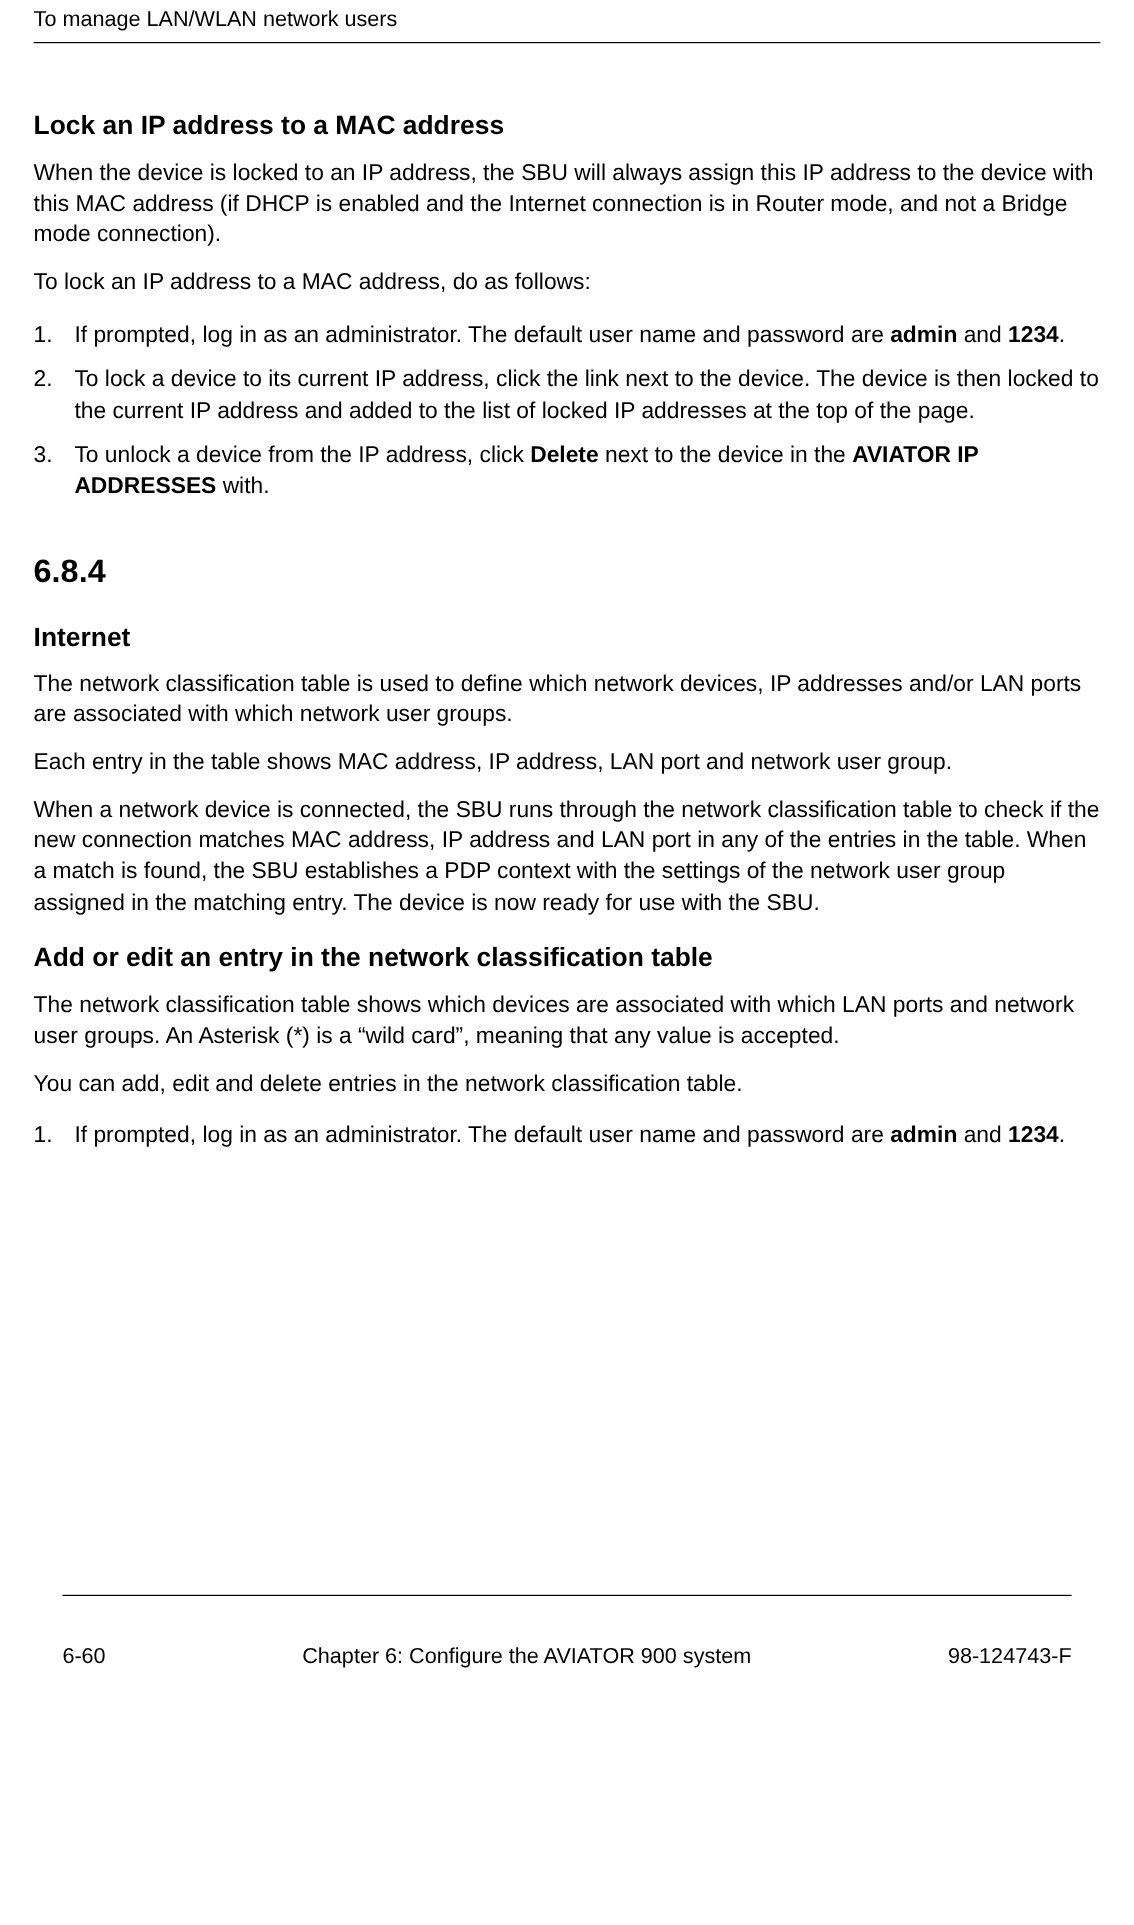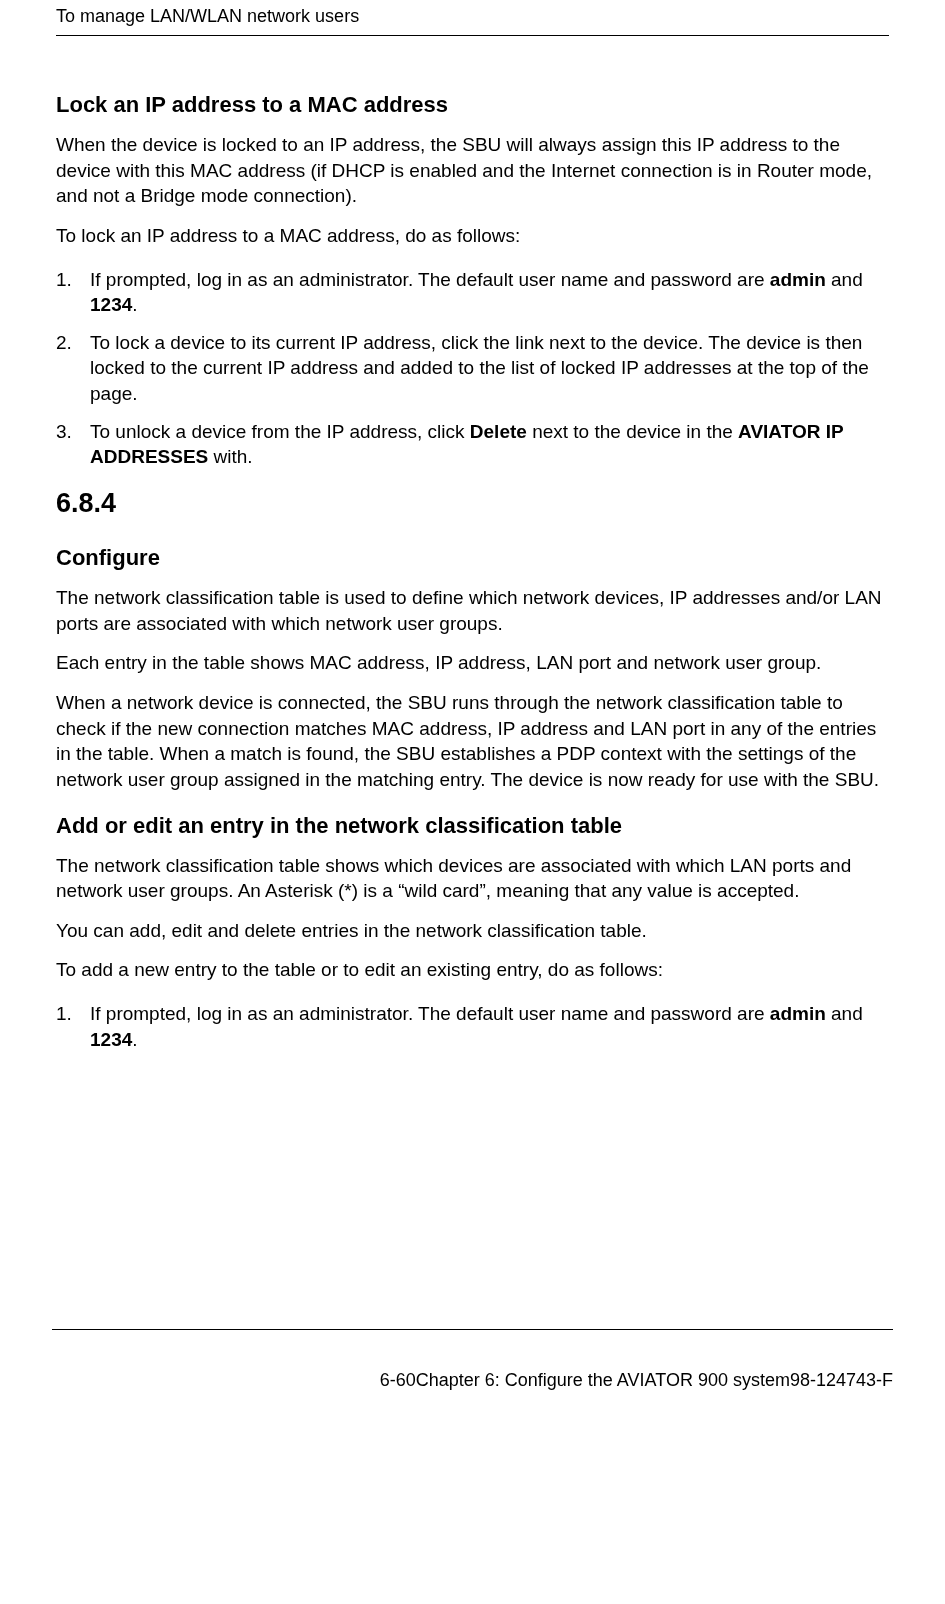--- a/index.html
+++ b/index.html
@@ -1,34 +1,34 @@
 <!DOCTYPE html>
 <html><head>
 <meta charset="utf-8">
 <style>
   * { margin: 0; padding: 0; box-sizing: border-box; }
   html, body { width: 945px; height: 1604px; background: #fff; font-family: "Segoe UI", "Helvetica Neue", Arial, sans-serif; color: #000; }
-  .page { position: relative; width: 945px; height: 1425px; padding: 0 56px; }
+  .page { position: relative; width: 945px; height: 1425px; padding: 0 28px; }
   .running-header { font-size: 18px; padding-top: 6px; }
   .top-rule { border: 0; border-top: 1px solid #000; margin-top: 8px; }
   .content { margin-top: 56px; }
   .h-sub { font-size: 22px; font-weight: 700; margin-bottom: 14px; }
   .body-block { }
   .para { font-size: 19px; line-height: 1.35; margin-bottom: 14px; }
   .ol { list-style: none; margin-left: 0; margin-top: 18px; }
   .ol li { font-size: 19px; line-height: 1.35; margin-bottom: 12px; display: flex; }
   .ol li .num { flex: 0 0 34px; }
   .ol li .txt { flex: 1; }
   .b { font-weight: 700; }
-  .h2-row { display: flex; align-items: baseline; margin-top: 18px; margin-bottom: 26px; }
+  .h2-row { display: flex; align-items: baseline; margin-top: 42px; margin-bottom: 26px; }
   .h2-num { font-size: 27px; font-weight: 700; width: 112px; }
   .h2-txt { font-size: 27px; font-weight: 700; }
   .footer { position: absolute; left: 52px; right: 52px; bottom: 34px; }
   .footer-rule { border: 0; border-top: 1px solid #000; margin-bottom: 6px; }
-  .footer-row { display: flex; justify-content: flex-end; font-size: 18px; margin-top: 40px; }
+  .footer-row { display: flex; justify-content: space-between; font-size: 18px; margin-top: 40px; }
 </style>
 </head>
 <body>
 
 <div class="page">
 
   <div class="running-header">To manage LAN/WLAN network users</div>
   <hr class="top-rule">
 
   <div class="content">
@@ -56,34 +56,33 @@
             <span>To unlock a device from the IP address, click </span><span class="b">Delete</span><span> next to the device in the </span><span class="b">AVIATOR IP ADDRESSES</span><span> with.</span>
           </span>
         </li>
       </ol>
     </div>
 
     <div class="h2-row">
       <div class="h2-num">6.8.4</div>
     </div>
 
-    <div class="h-sub">Configure</div>
+    <div class="h-sub">Internet</div>
 
     <div class="body-block">
       <p class="para">The network classification table is used to define which network devices, IP addresses and/or LAN ports are associated with which network user groups.</p>
       <p class="para">Each entry in the table shows MAC address, IP address, LAN port and network user group.</p>
       <p class="para">When a network device is connected, the SBU runs through the network classification table to check if the new connection matches MAC address, IP address and LAN port in any of the entries in the table. When a match is found, the SBU establishes a PDP context with the settings of the network user group assigned in the matching entry. The device is now ready for use with the SBU.</p>
     </div>
 
     <div class="h-sub" style="margin-top:20px;">Add or edit an entry in the network classification table</div>
 
     <div class="body-block">
       <p class="para">The network classification table shows which devices are associated with which LAN ports and network user groups. An Asterisk (*) is a “wild card”, meaning that any value is accepted.</p>
       <p class="para">You can add, edit and delete entries in the network classification table.</p>
-      <p class="para">To add a new entry to the table or to edit an existing entry, do as follows:</p>
 
       <ol class="ol">
         <li>
           <span class="num">1.</span>
           <span class="txt">
             <span>If prompted, log in as an administrator. The default user name and password are </span><span class="b">admin</span><span> and </span><span class="b">1234</span><span>.</span>
           </span>
         </li>
       </ol>
     </div>

